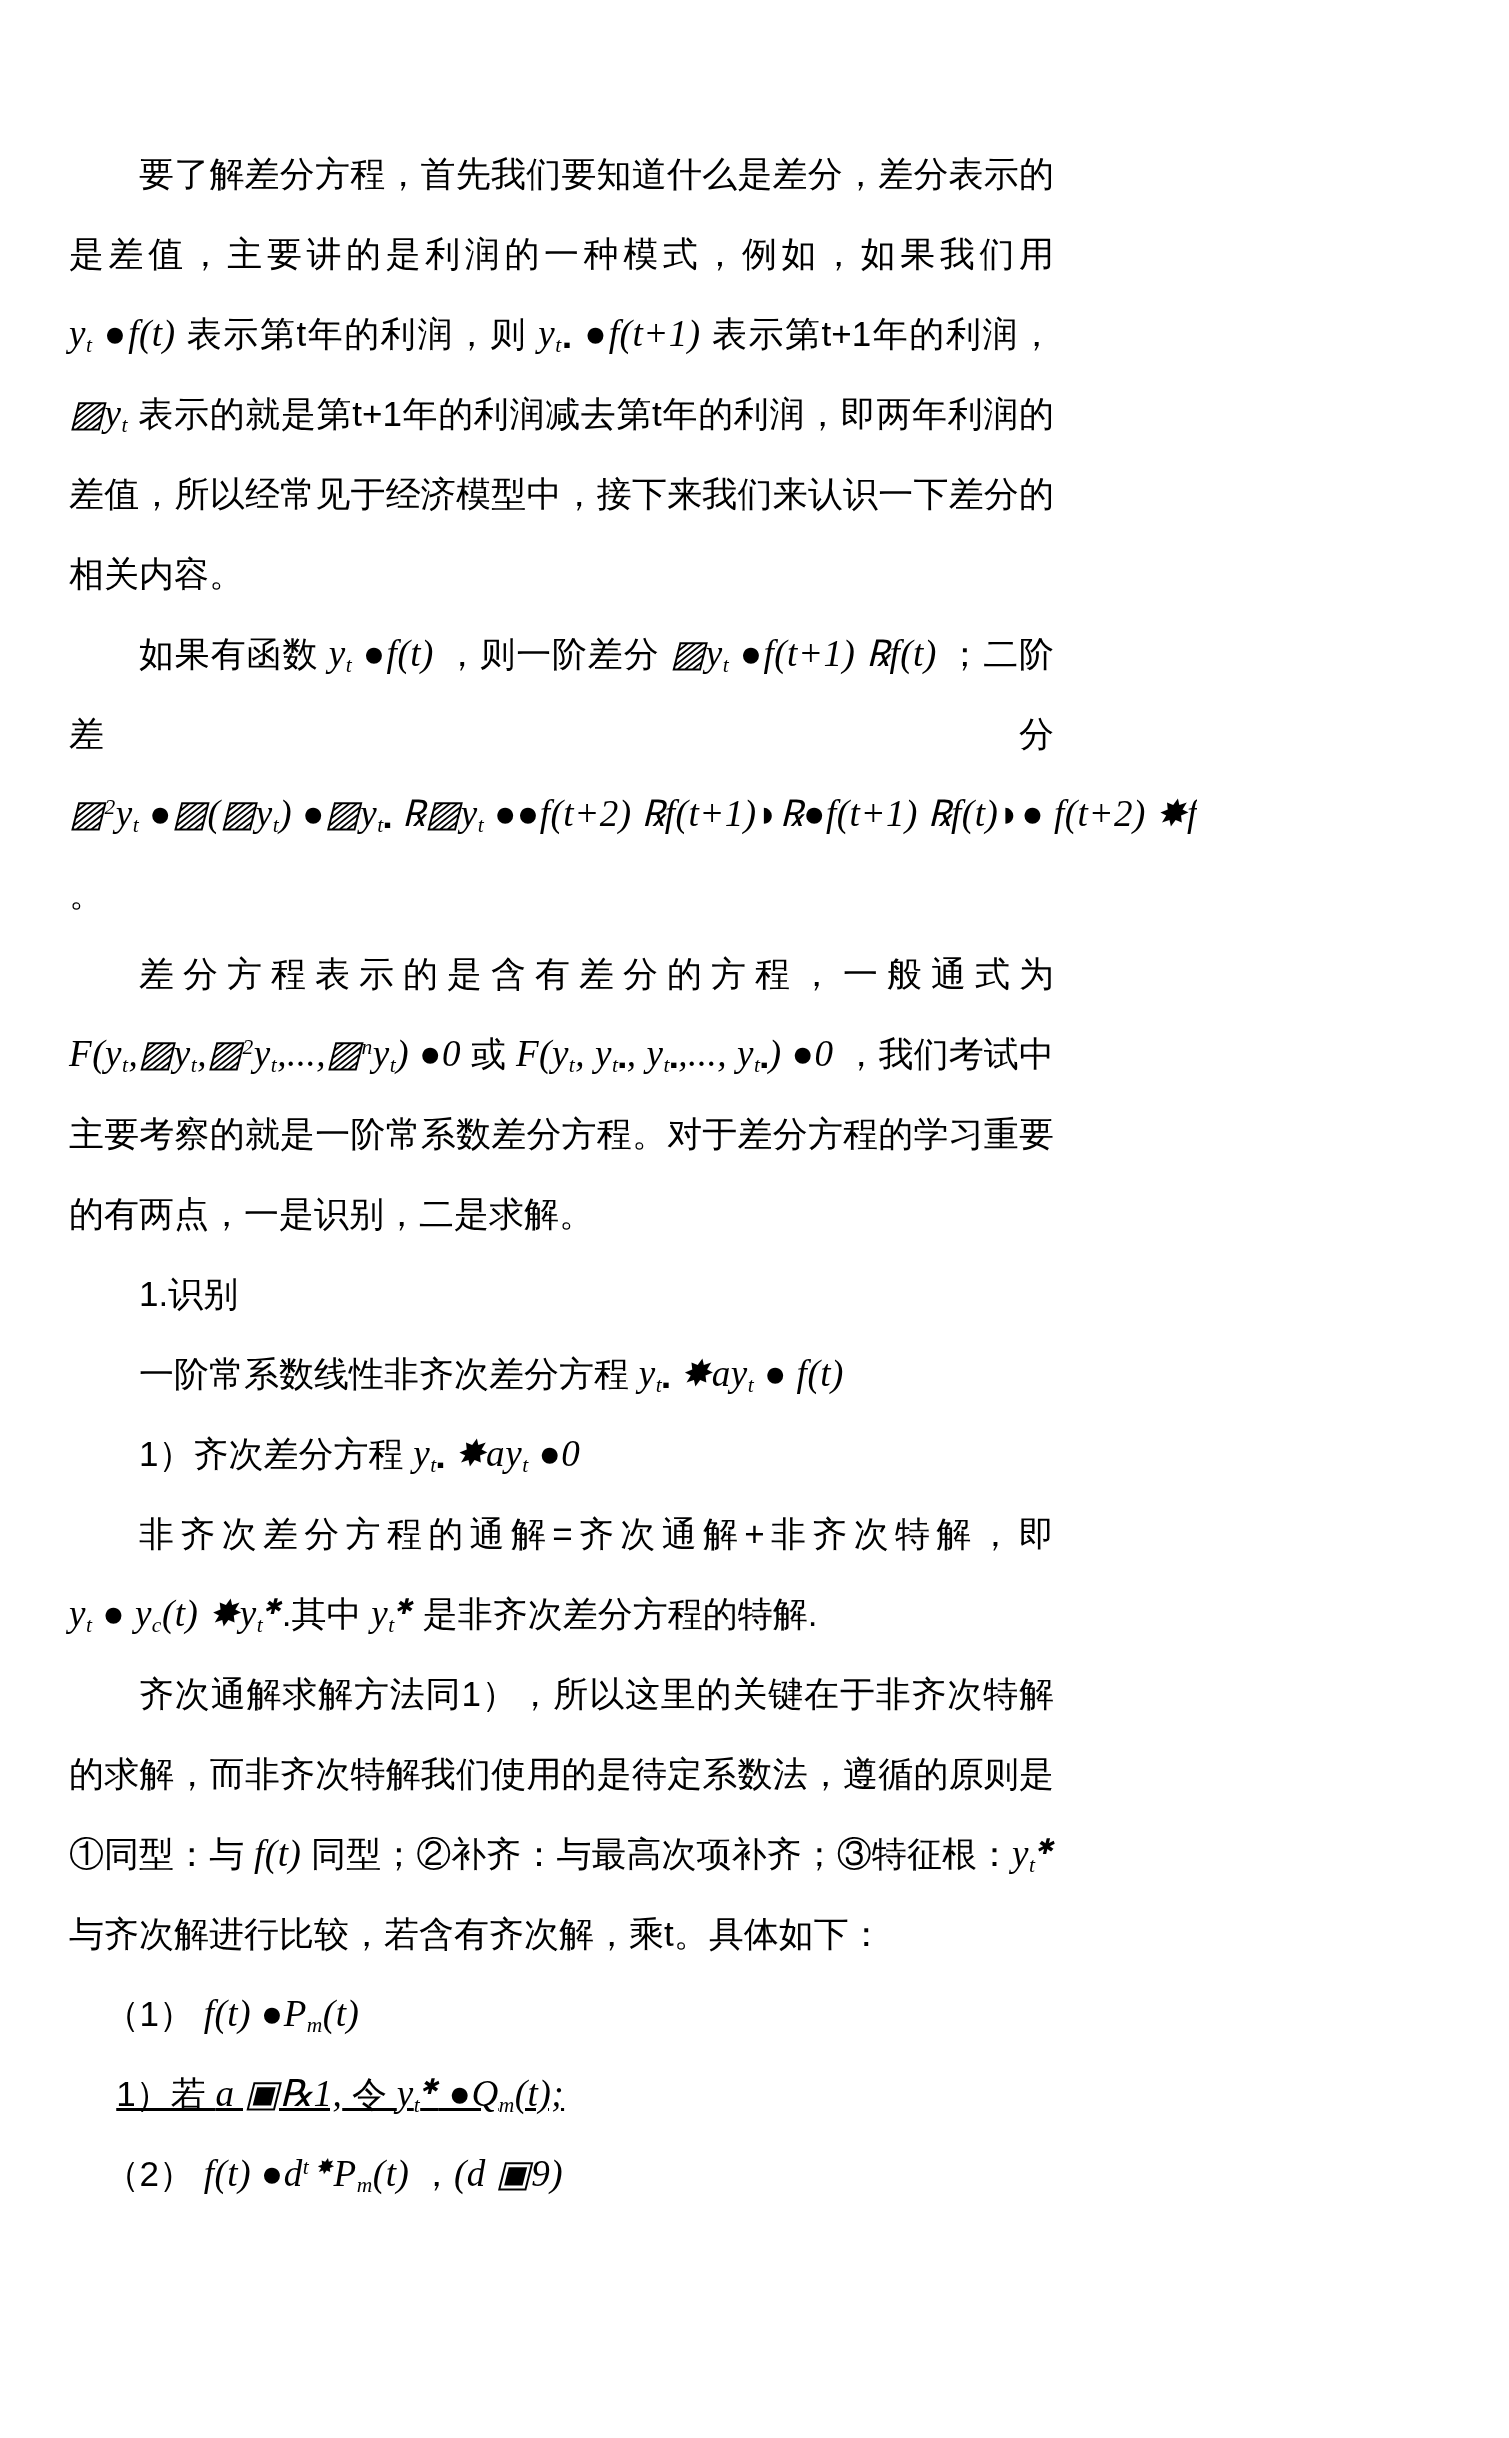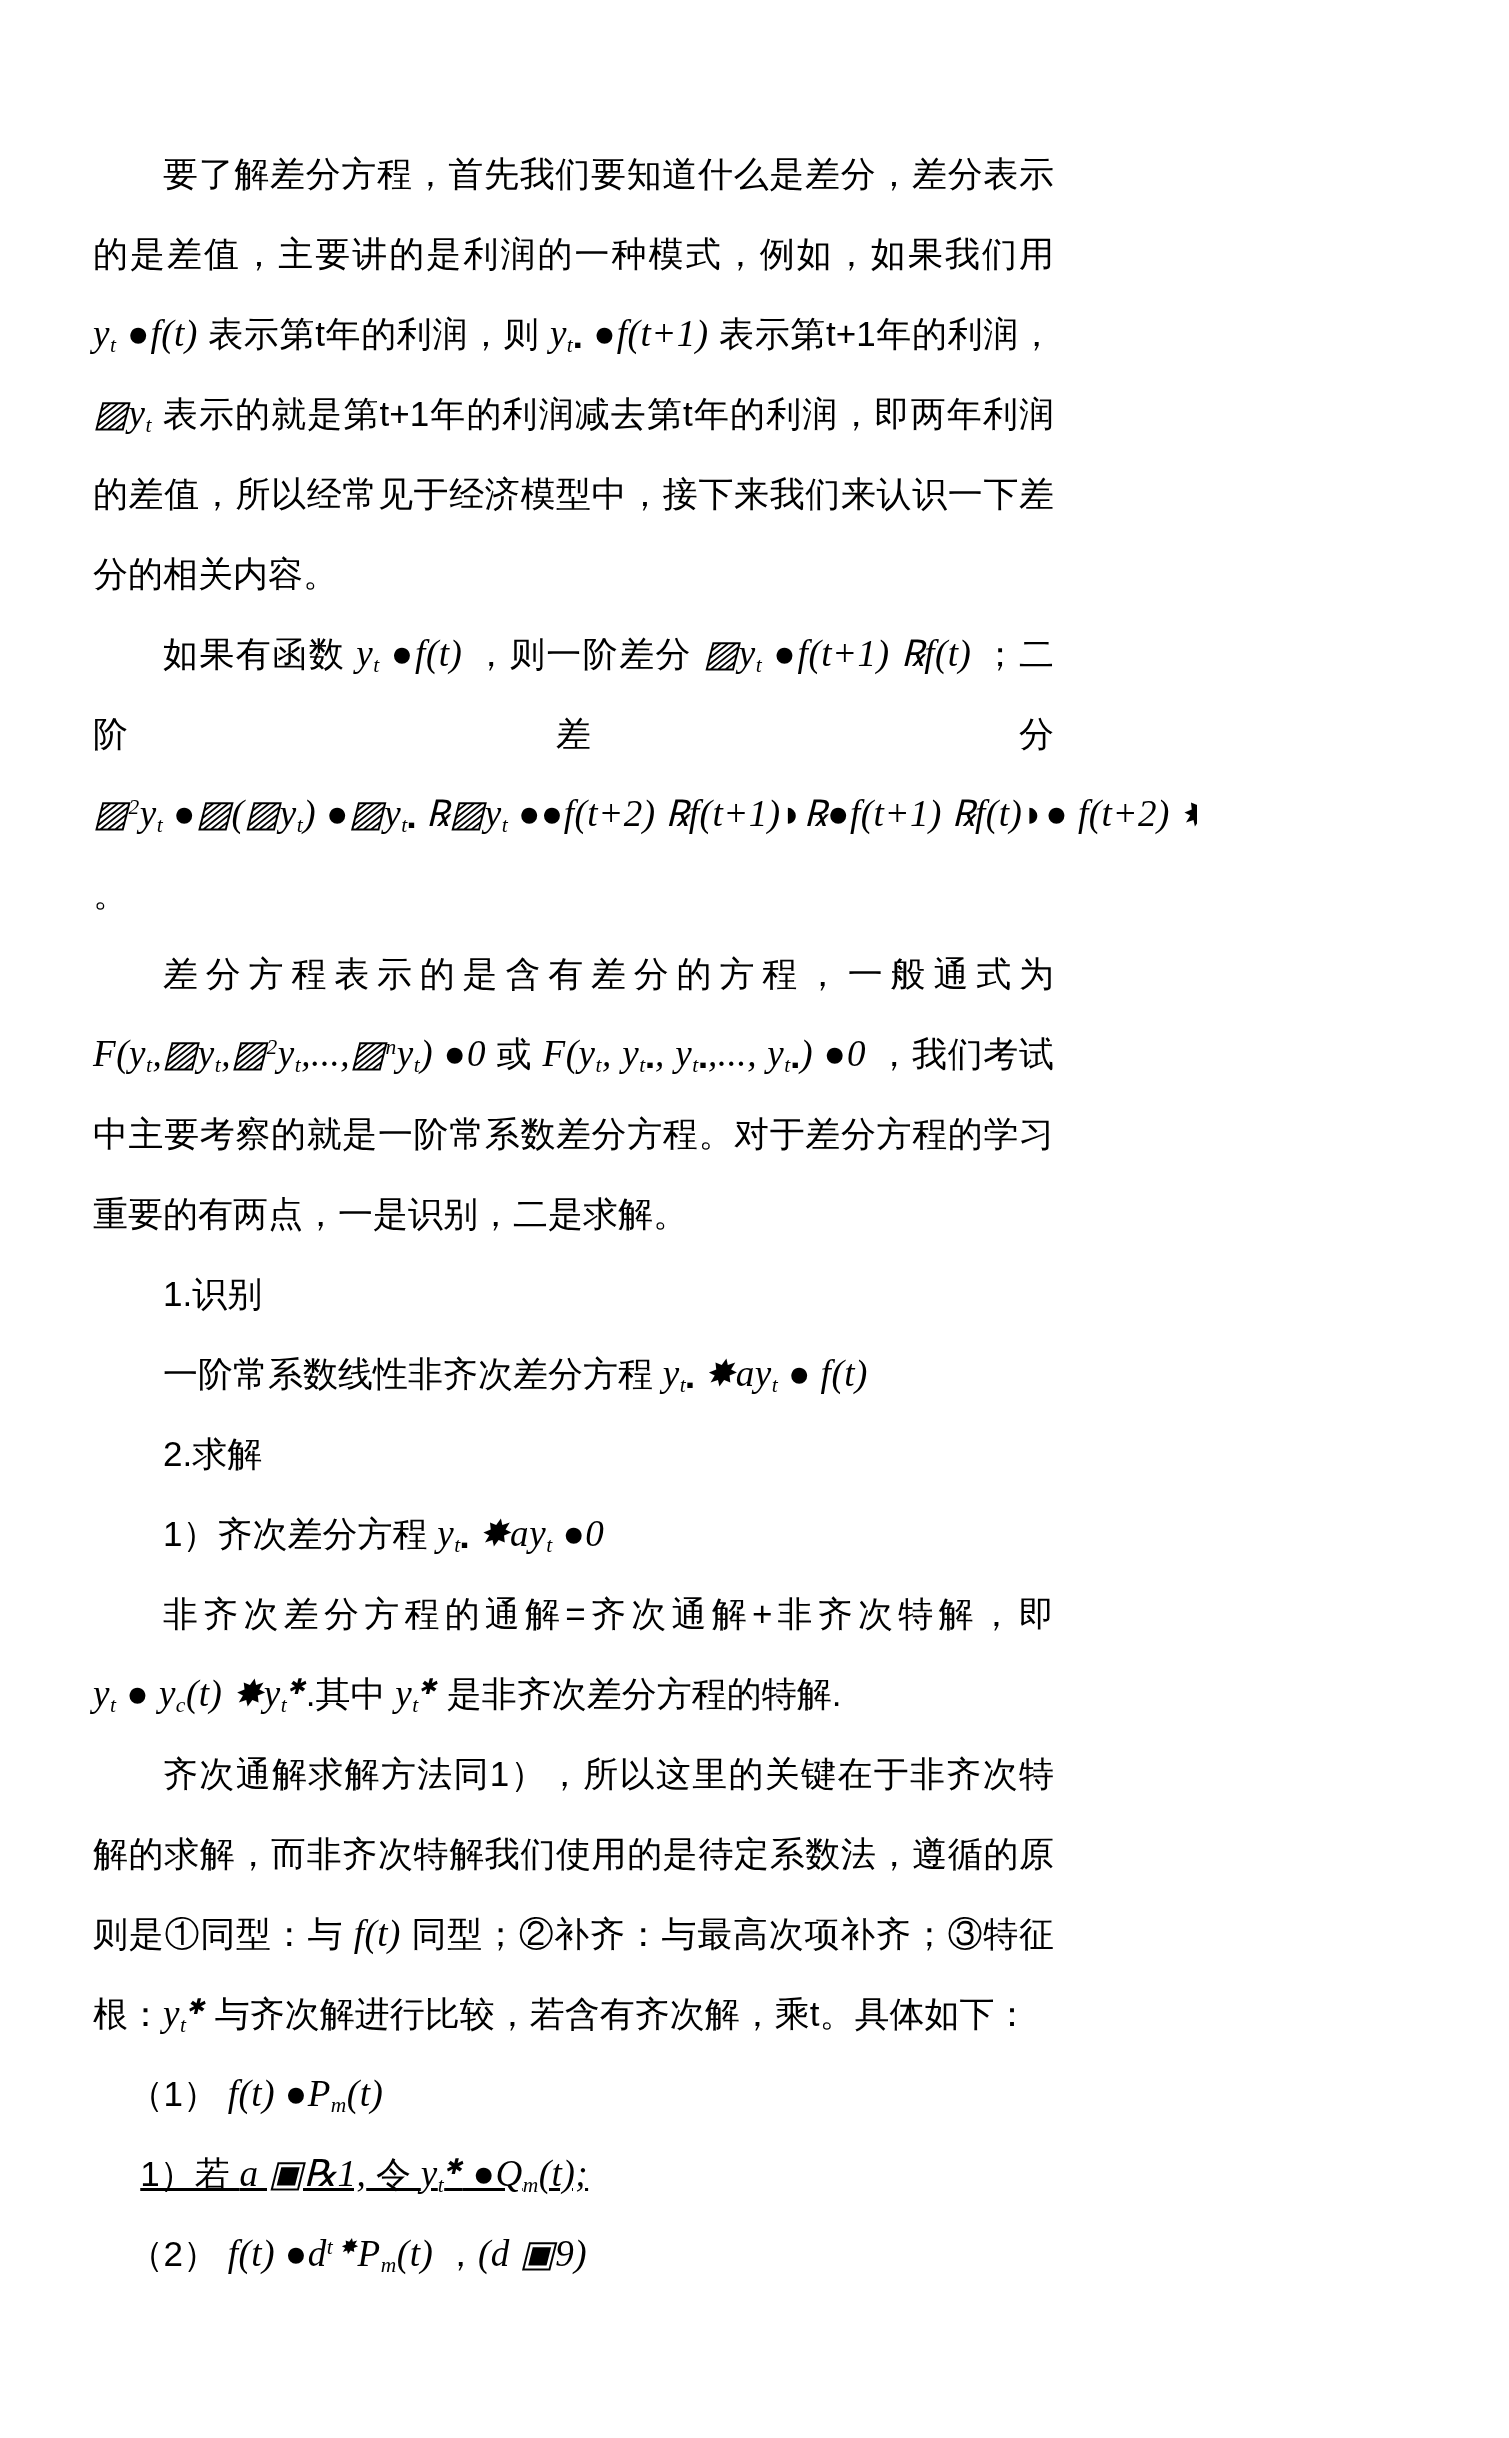--- a/index.html
+++ b/index.html
@@ -3,21 +3,21 @@
 <meta charset="utf-8">
 <style>
   html,body{margin:0;padding:0;background:#ffffff;}
   .page{
     position:relative;
     width:1197px;
     height:2439px;
     box-sizing:border-box;
     background:#ffffff;
     color:#000000;
-    padding:134px 143px 0 93px;
+    padding:134px 143px 0 69px;
     font-family:"Liberation Sans", sans-serif;
     font-size:35px;
     line-height:80px;
     overflow:hidden;
   }
   .line{
     margin:0;
     text-align:justify;
     word-break:break-word;
   }
@@ -36,21 +36,20 @@
 </style>
 </head>
 <body>
 
 <div class="page">
   <p class="line ind2">要了解差分方程，首先我们要知道什么是差分，差分表示的是差值，主要讲的是利润的一种模式，例如，如果我们用 <span class="math">y<sub>t</sub> ●f(t)</span> 表示第t年的利润，则 <span class="math">y<sub>t▪</sub> ●f(t+1)</span> 表示第t+1年的利润，<span class="math">▨y<sub>t</sub></span> 表示的就是第t+1年的利润减去第t年的利润，即两年利润的差值，所以经常见于经济模型中，接下来我们来认识一下差分的相关内容。</p>
   <p class="line ind2">如果有函数 <span class="math">y<sub>t</sub> ●f(t)</span> ，则一阶差分 <span class="math">▨y<sub>t</sub> ●f(t+1) ℞f(t)</span> ；二阶差分 <span class="math">▨<sup>2</sup>y<sub>t</sub> ●▨(▨y<sub>t</sub>) ●▨y<sub>t▪</sub> ℞▨y<sub>t</sub> ●●f(t+2) ℞f(t+1)◗℞●f(t+1) ℞f(t)◗● f(t+2) ✸f(t) ℞2 f(t+1)</span>。</p>
   <p class="line ind2">差分方程表示的是含有差分的方程，一般通式为 <span class="math">F(y<sub>t</sub>,▨y<sub>t</sub>,▨<sup>2</sup>y<sub>t</sub>,...,▨<sup>n</sup>y<sub>t</sub>) ●0</span> 或 <span class="math">F(y<sub>t</sub>, y<sub>t▪</sub>, y<sub>t▪</sub>,..., y<sub>t▪</sub>) ●0</span> ，我们考试中主要考察的就是一阶常系数差分方程。对于差分方程的学习重要的有两点，一是识别，二是求解。</p>
   <p class="line ind2">1.识别</p>
   <p class="line ind2">一阶常系数线性非齐次差分方程 <span class="math">y<sub>t▪</sub> ✸ay<sub>t</sub> ● f(t)</span></p>
-  <p class="line ind2">2.求解</p>
   <p class="line ind2">1）齐次差分方程 <span class="math">y<sub>t▪</sub> ✸ay<sub>t</sub> ●0</span></p>
   <p class="line ind2">非齐次差分方程的通解=齐次通解+非齐次特解，即 <span class="math">y<sub>t</sub> ● y<sub>c</sub>(t) ✸y<sub>t</sub><sup>✱</sup></span>.其中 <span class="math">y<sub>t</sub><sup>✱</sup></span> 是非齐次差分方程的特解.</p>
   <p class="line ind2">齐次通解求解方法同1），所以这里的关键在于非齐次特解的求解，而非齐次特解我们使用的是待定系数法，遵循的原则是①同型：与 <span class="math">f(t)</span> 同型；②补齐：与最高次项补齐；③特征根：<span class="math">y<sub>t</sub><sup>✱</sup></span> 与齐次解进行比较，若含有齐次解，乘t。具体如下：</p>
   <p class="line ind05">（1） <span class="math">f(t) ●P<sub>m</sub>(t)</span></p>
   <p class="line ind18">1）若 <span class="math">a ▣℞1,</span> 令 <span class="math">y<sub>t</sub><sup>✱</sup> ●Q<sub>m</sub>(t);</span></p>
   <p class="line ind05">（2） <span class="math">f(t) ●d<sup>t ✸</sup>P<sub>m</sub>(t)</span> ，<span class="math">(d ▣9)</span></p>
 
 </div>
 
 

